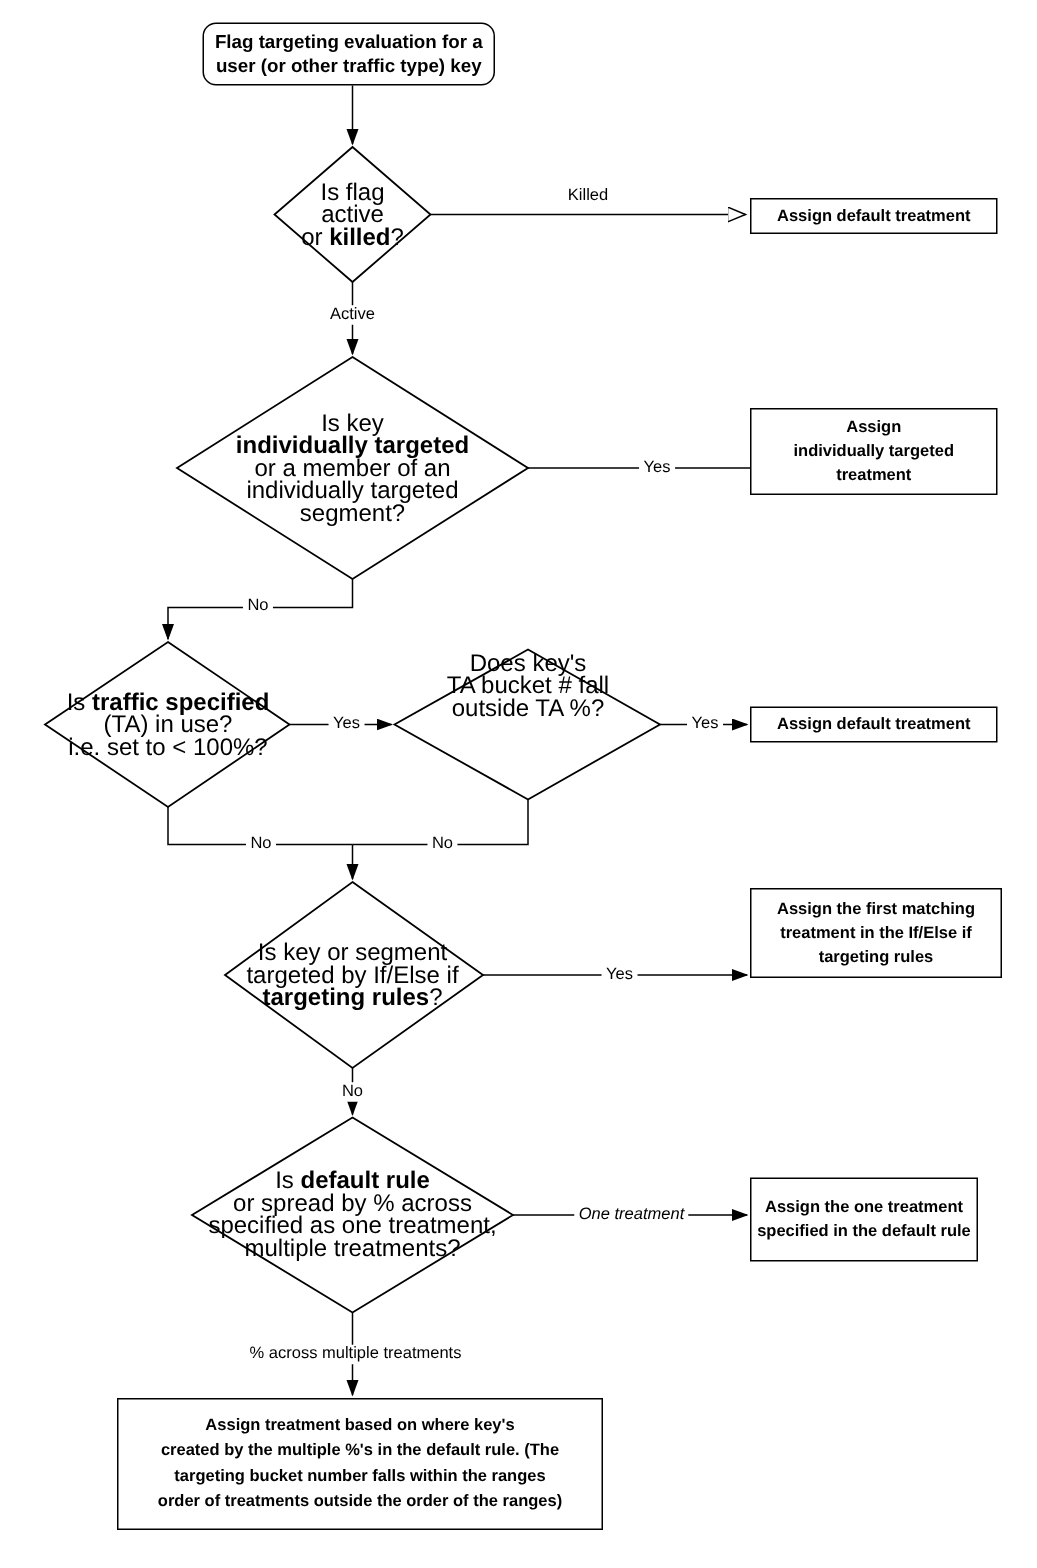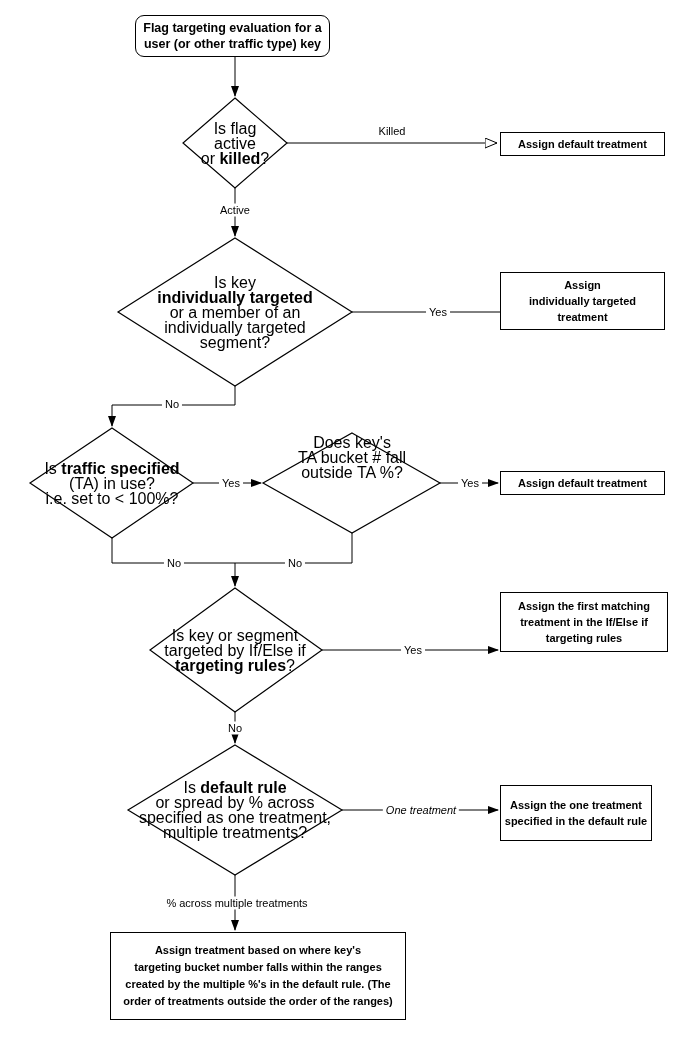--- a/index.html
+++ b/index.html
@@ -148,24 +148,24 @@
     <span class="ln">or spread by % across</span>
     <span class="ln">specified as one treatment,</span>
     <span class="ln">multiple treatments?</span>
   </div>
 
   <div class="rect-node" style="left:500px; top:785px; width:152px; height:56px;">
     <span class="ln">Assign the one treatment</span>
     <span class="ln">specified in the default rule</span>
   </div>
 
-  <div class="rect-node" style="left:78px; top:932px; width:296px; height:88px; line-height:17px;margin-left:32px;">
+  <div class="rect-node" style="left:78px; top:932px; width:324px; height:88px; line-height:17px;">
     <span class="ln">Assign treatment based on where key's</span>
+    <span class="ln">created by the multiple %'s in the default rule. (The</span>
     <span class="ln">targeting bucket number falls within the ranges</span>
-    <span class="ln">created by the multiple %'s in the default rule. (The</span>
     <span class="ln">order of treatments outside the order of the ranges)</span>
   </div>
 
   <span class="edge-label" style="left:392px; top:131px;">Killed</span>
   <span class="edge-label" style="left:235px; top:210px;">Active</span>
   <span class="edge-label" style="left:438px; top:312px;">Yes</span>
   <span class="edge-label" style="left:172px; top:404px;">No</span>
   <span class="edge-label" style="left:231px; top:483px;">Yes</span>
   <span class="edge-label" style="left:470px; top:483px;">Yes</span>
   <span class="edge-label" style="left:174px; top:563px;">No</span>

